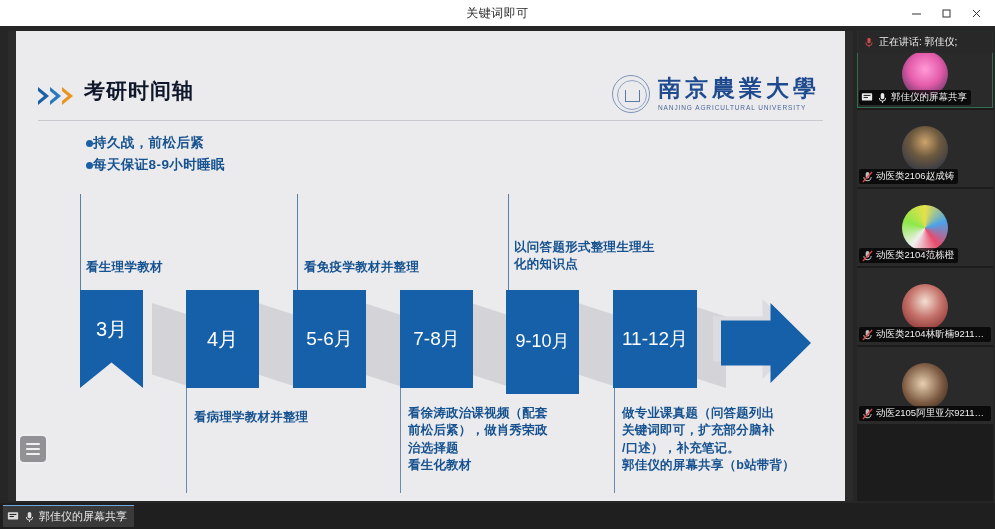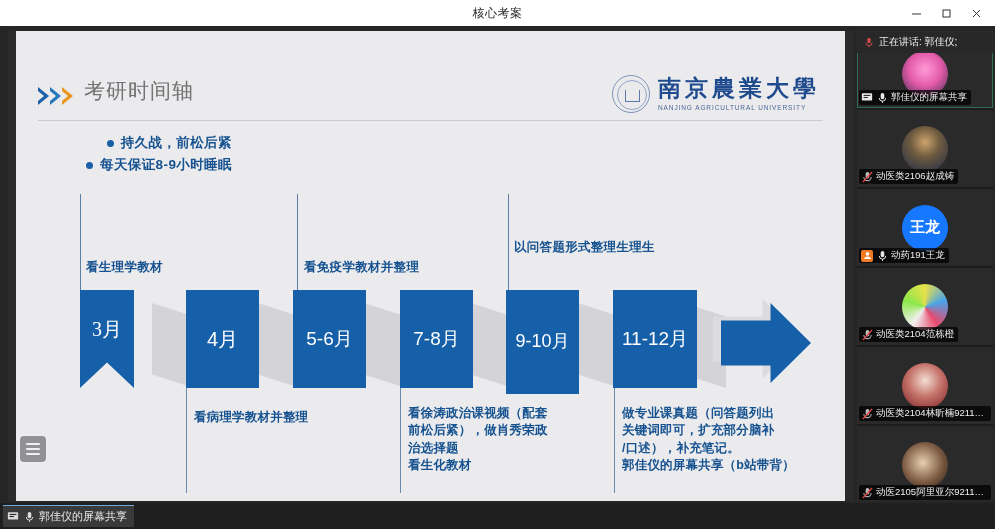--- a/index.html
+++ b/index.html
@@ -65,21 +65,21 @@
     width: 0; height: 0;
     border-top: 5px solid transparent;
     border-bottom: 5px solid transparent;
     border-left: 6px solid #ebebee;
   }
   .chev.c2 { border-left-color: #2779bd; }
   .chev.c3 { border-left-color: #e8961f; }
 
   .slide-title {
     position: absolute; left: 68px; top: 46px;
-    font-size: 21px; font-weight: normal; color: #737373; letter-spacing: 1px;
+    font-size: 21px; font-weight: bold; color: #0f172a; letter-spacing: 1px;
   }
 
   .hdr-rule {
     position: absolute; left: 22px; top: 89px; width: 785px; height: 1px;
     background: #c9c9cf;
   }
 
   
   .logo-wrap {
     position: absolute; right: 25px; top: 44px;
@@ -103,21 +103,21 @@
     font-family: "Liberation Serif", "DejaVu Serif", serif;
     font-size: 23px; font-weight: bold; color: #1f4b8e;
     letter-spacing: 4px; line-height: 1.05; text-align: right;
   }
   .logo-en {
     font-size: 6.5px; color: #4a6796; letter-spacing: .9px; margin-top: 2px;
   }
 
   
   .bullets { position: absolute; left: 70px; top: 103px; }
-  .bullet-row { display: flex; align-items: center; gap: 7px; margin-bottom: 4px; justify-content: flex-end; }
+  .bullet-row { display: flex; align-items: center; margin-bottom: 4px; }
   .bullet-dot { width: 7px; height: 7px; border-radius: 50%; background: #1a5fa8; flex: 0 0 auto; }
   .bullet-text { font-size: 13.5px; font-weight: bold; color: #16528f; letter-spacing: .4px; }
 
   
   .timeline { position: absolute; left: 0; top: 0; width: 829px; height: 470px; }
 
   .vline-top {
     position: absolute; width: 1.2px; background: #5b7fa6;
   }
   .vline-bot {
@@ -228,21 +228,21 @@
   .av4 { background: conic-gradient(#e8e04a, #4aa3e8, #e84a6d, #f0f0f0, #8ce84a, #e8e04a); }
   .av5 { background: radial-gradient(circle at 50% 38%, #f3ded2 0%, #c4726a 45%, #7a1f22 100%); }
   .av6b { background: radial-gradient(circle at 45% 45%, #e8cfae 0%, #7c5a42 55%, #221a13 100%); }
 </style>
 </head>
 <body>
 
 <div id="app">
 
   <div class="titlebar">
-    <span class="tb-title">核心考案</span>
+    <span class="tb-title">关键词即可</span>
     <div class="win-ctrls">
       <div class="win-btn">
         <svg width="11" height="11" viewBox="0 0 11 11">
             <line x1="1" y1="6" x2="10" y2="6" stroke="#333" stroke-width="1"></line>
           </svg>
       </div>
       <div class="win-btn">
         <svg width="11" height="11" viewBox="0 0 11 11">
             <rect x="2" y="2" width="7" height="7" fill="none" stroke="#333" stroke-width="1"></rect>
           </svg>
@@ -297,30 +297,31 @@
         <div class="vline-top" style="left:492px; top:163px; height:103px;"></div>
 
         <div class="vline-bot" style="left:170px; top:357px; height:105px;"></div>
         <div class="vline-bot" style="left:384px; top:357px; height:105px;"></div>
         <div class="vline-bot" style="left:598px; top:357px; height:105px;"></div>
 
         <div class="tl-caption-top" style="left:70px; top:228px;">看生理学教材</div>
         <div class="tl-caption-top" style="left:288px; top:228px;">看免疫学教材并整理</div>
         <div class="tl-caption-top" style="left:498px; top:208px;">
           <div>以问答题形式整理生理生</div>
+          <div>化的知识点</div>
         </div>
 
         <div class="banner-shadow" style="left:136px; top:272px; width:42px; height:85px; clip-path:polygon(0 0,100% 16%,100% 100%,0 84%);"></div>
         <div class="banner-shadow" style="left:242px; top:272px; width:42px; height:85px; clip-path:polygon(0 0,100% 16%,100% 100%,0 84%);"></div>
         <div class="banner-shadow" style="left:348px; top:272px; width:42px; height:85px; clip-path:polygon(0 0,100% 16%,100% 100%,0 84%);"></div>
         <div class="banner-shadow" style="left:455px; top:272px; width:42px; height:85px; clip-path:polygon(0 0,100% 16%,100% 100%,0 84%);"></div>
         <div class="banner-shadow" style="left:562px; top:272px; width:42px; height:85px; clip-path:polygon(0 0,100% 16%,100% 100%,0 84%);"></div>
         <div class="banner-shadow" style="left:668px; top:272px; width:42px; height:85px; clip-path:polygon(0 0,100% 16%,100% 100%,0 84%);"></div>
 
-        <div class="banner notch" style="left:64px; top:259px; width:54px; height:98px;font-family:Liberation Serif, serif;">3月</div>
+        <div class="banner notch" style="left:64px; top:259px; width:63px; height:98px;">3月</div>
         <div class="banner" style="left:170px; top:259px; width:73px; height:98px;">4月</div>
         <div class="banner" style="left:277px; top:259px; width:73px; height:98px; font-size:19px;">5-6月</div>
         <div class="banner" style="left:384px; top:259px; width:73px; height:98px; font-size:19px;">7-8月</div>
         <div class="banner" style="left:490px; top:259px; width:73px; height:104px; font-size:18px;">9-10月</div>
         <div class="banner" style="left:597px; top:259px; width:84px; height:98px; font-size:19px;">11-12月</div>
 
         <div class="arrow-shadow" style="left:697px; top:268px; width:90px; height:80px; clip-path:polygon(0 22%,55% 22%,55% 0,100% 50%,55% 100%,55% 78%,0 78%);"></div>
         <div class="arrow" style="left:705px; top:272px; width:90px; height:80px;"></div>
 
         <div class="tl-caption-bot" style="left:178px; top:378px;">看病理学教材并整理</div>
@@ -384,41 +385,20 @@
           <svg width="11" height="12" viewBox="0 0 12 13">
               <rect x="4" y="1" width="4" height="7" rx="2" fill="#bdbdbd"></rect>
               <path d="M2 6.5a4 4 0 0 0 8 0" fill="none" stroke="#bdbdbd" stroke-width="1.1"></path>
               <line x1="1" y1="12" x2="11" y2="1" stroke="#e04343" stroke-width="1.4"></line>
             </svg>
         </span>
         <span class="name-txt">动医类2106赵成铸</span>
       </div>
     </div>
 
-    <div class="tile">
-      <div class="avatar">
-        <div class="avatar-initials">王龙</div>
-      </div>
-      <div class="name-chip">
-        <span class="host-badge">
-          <svg width="9" height="9" viewBox="0 0 10 10">
-              <circle cx="5" cy="3.2" r="2" fill="#fff"></circle>
-              <path d="M1.2 9c.4-2.2 2-3 3.8-3s3.4.8 3.8 3z" fill="#fff"></path>
-            </svg>
-        </span>
-        <span class="ico">
-          <svg width="9" height="12" viewBox="0 0 10 13">
-              <rect x="3" y="1" width="4" height="7" rx="2" fill="#e8e8e8"></rect>
-              <path d="M1.5 6.5a3.5 3.5 0 0 0 7 0" fill="none" stroke="#e8e8e8" stroke-width="1.1"></path>
-              <line x1="5" y1="10" x2="5" y2="12" stroke="#e8e8e8" stroke-width="1.1"></line>
-            </svg>
-        </span>
-        <span class="name-txt">动药191王龙</span>
-      </div>
-    </div>
 
     <div class="tile">
       <div class="avatar av4"></div>
       <div class="name-chip">
         <span class="ico">
           <svg width="11" height="12" viewBox="0 0 12 13">
               <rect x="4" y="1" width="4" height="7" rx="2" fill="#bdbdbd"></rect>
               <path d="M2 6.5a4 4 0 0 0 8 0" fill="none" stroke="#bdbdbd" stroke-width="1.1"></path>
               <line x1="1" y1="12" x2="11" y2="1" stroke="#e04343" stroke-width="1.4"></line>
             </svg>

